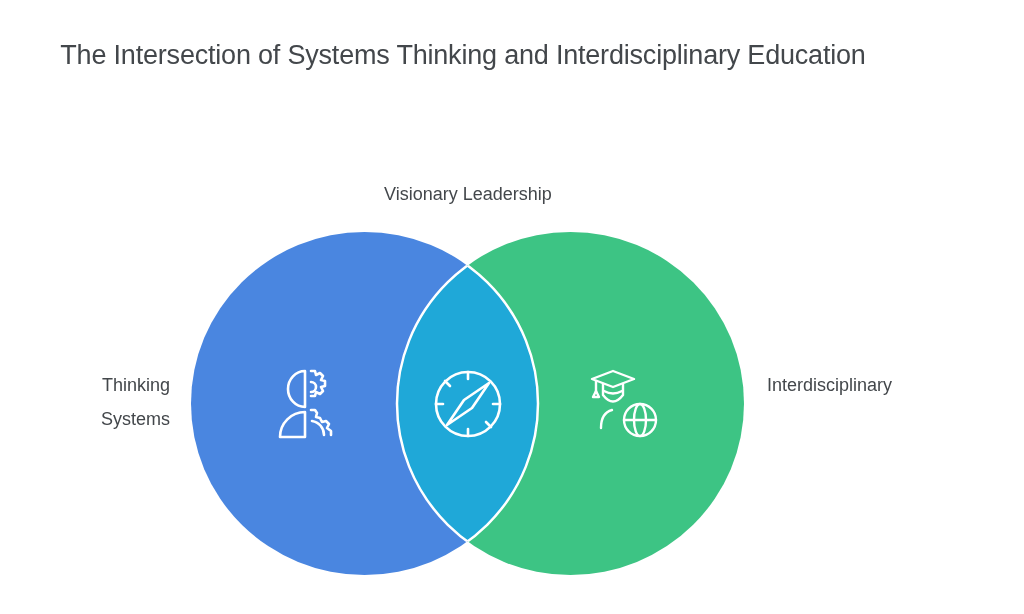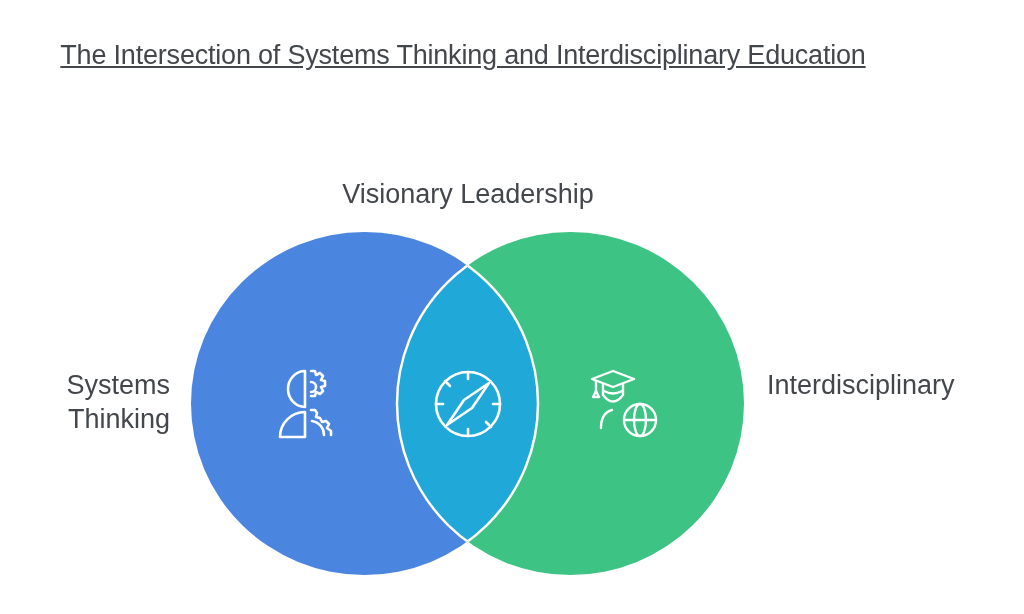--- a/index.html
+++ b/index.html
@@ -2,38 +2,38 @@
 <html><head>
   <meta charset="utf-8">
   <style>
     html, body { margin: 0; padding: 0; }
     body {
       width: 1024px; height: 614px; background: #ffffff; position: relative; overflow: hidden;
       font-family: "Liberation Sans", "DejaVu Sans", sans-serif; color: #40454a;
     }
     .title {
       position: absolute; left: 60px; top: 38px; width: 806px; text-align: center;
-      font-size: 27px; line-height: 35px; color: #43474b; letter-spacing: -0.2px; text-decoration: underline;
+      font-size: 27px; line-height: 35px; color: #43474b; letter-spacing: -0.2px;
     }
-    .label { position: absolute; font-size: 27px; line-height: 34px; color: #43474b; }
+    .label { position: absolute; font-size: 18px; line-height: 34px; color: #43474b; }
     .label-top { left: 310px; top: 177px; width: 316px; text-align: center; }
     .label-left { left: 30px; top: 368px; width: 140px; text-align: right; }
     .label-right { left: 767px; top: 368px; width: 240px; text-align: left; }
     svg.venn { position: absolute; left: 0; top: 0; }
   </style>
 </head>
 <body>
 
 <div class="title">The Intersection of Systems Thinking and Interdisciplinary Education</div>
 
 <div class="label label-top">Visionary Leadership</div>
 
 <div class="label label-left">
+  <div>Thinking</div>
   <div>Systems</div>
-  <div>Thinking</div>
 </div>
 
 <div class="label label-right">
   <div>Interdisciplinary</div>
 </div>
 
 <svg class="venn" width="1024" height="614" viewBox="0 0 1024 614">
   <defs>
     <clipPath id="clipLeft">
       <ellipse cx="364.5" cy="403.5" rx="173.5" ry="171.5"></ellipse>

